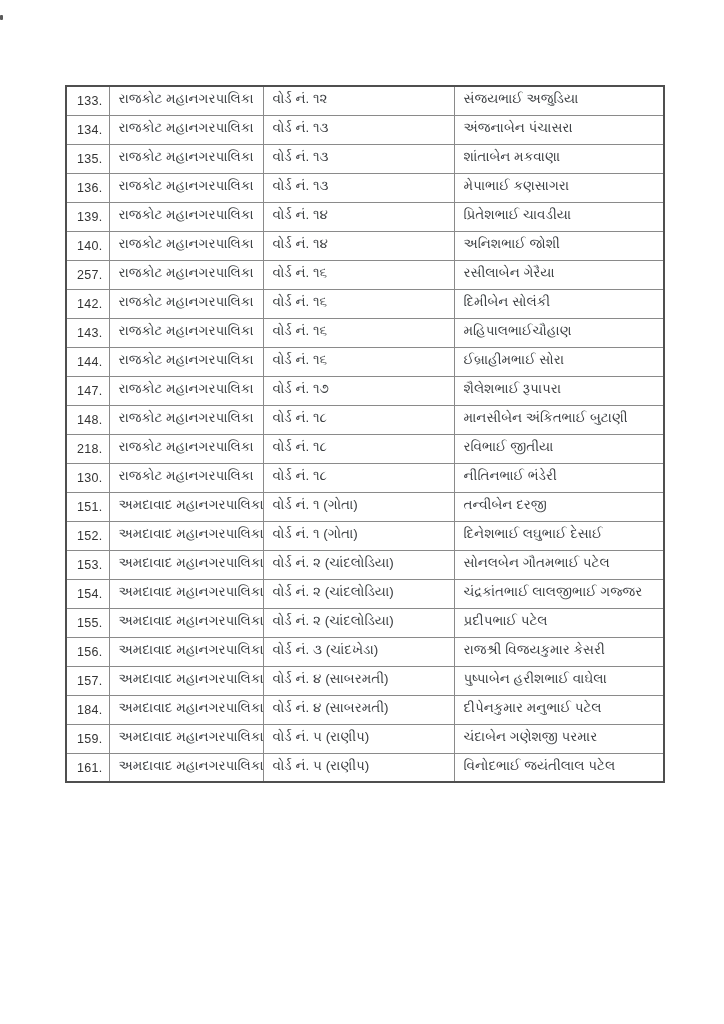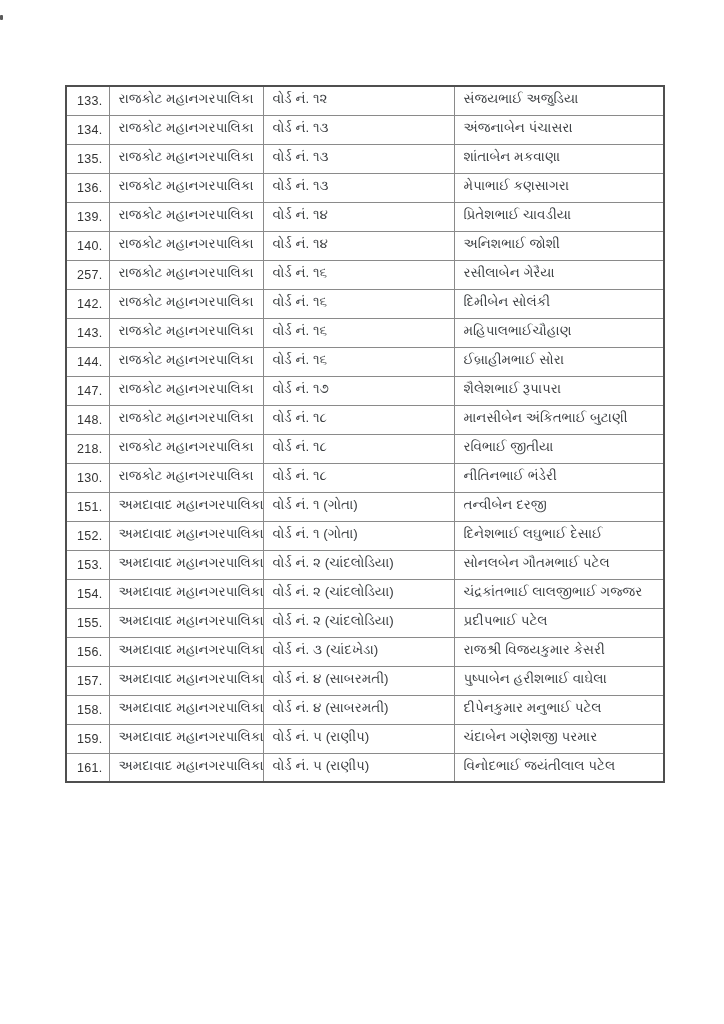--- a/index.html
+++ b/index.html
@@ -195,21 +195,21 @@
           <td>વોર્ડ નં. ૩ (ચાંદખેડા)</td>
           <td>રાજશ્રી વિજયકુમાર કેસરી</td>
         </tr>
         <tr>
           <td class="sr">157.</td>
           <td>અમદાવાદ મહાનગરપાલિકા</td>
           <td>વોર્ડ નં. ૪ (સાબરમતી)</td>
           <td>પુષ્પાબેન હરીશભાઈ વાઘેલા</td>
         </tr>
         <tr>
-          <td class="sr">158.</td>
+          <td class="sr">184.</td>
           <td>અમદાવાદ મહાનગરપાલિકા</td>
           <td>વોર્ડ નં. ૪ (સાબરમતી)</td>
           <td>દીપેનકુમાર મનુભાઈ પટેલ</td>
         </tr>
         <tr>
           <td class="sr">159.</td>
           <td>અમદાવાદ મહાનગરપાલિકા</td>
           <td>વોર્ડ નં. ૫ (રાણીપ)</td>
           <td>ચંદાબેન ગણેશજી પરમાર</td>
         </tr>

